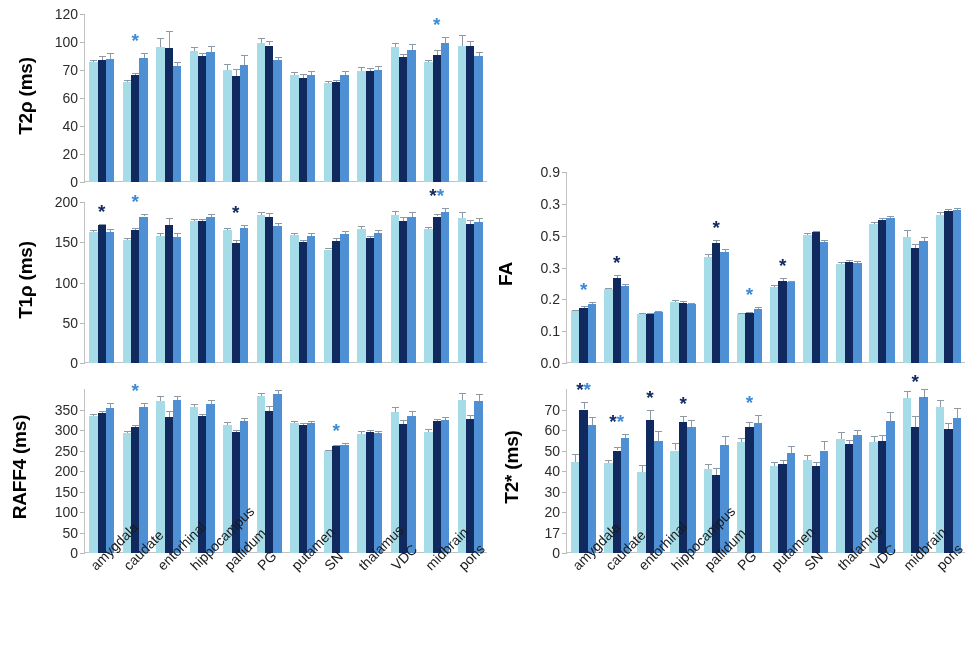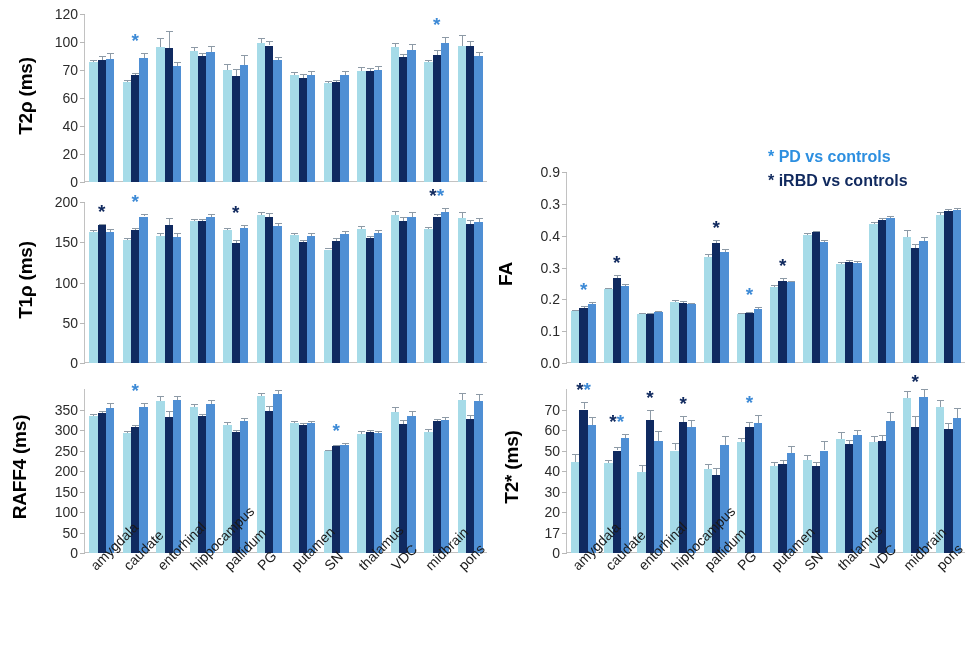--- a/index.html
+++ b/index.html
@@ -751,21 +751,21 @@
         <div class="star" style="left: 215.583px; top: 103.323px;"><span style="color: rgb(16, 41, 94);">*</span></div>
       </div>
       <div class="ticklabel" style="top: 201px; right: 410px;">0.0</div>
       <div class="tickmark" style="top: 201px; left: 66px;"></div>
       <div class="ticklabel" style="top: 169.167px; right: 410px;">0.1</div>
       <div class="tickmark" style="top: 169.167px; left: 66px;"></div>
       <div class="ticklabel" style="top: 137.333px; right: 410px;">0.2</div>
       <div class="tickmark" style="top: 137.333px; left: 66px;"></div>
       <div class="ticklabel" style="top: 105.5px; right: 410px;">0.3</div>
       <div class="tickmark" style="top: 105.5px; left: 66px;"></div>
-      <div class="ticklabel" style="top: 73.6667px; right: 410px;">0.4</div>
+      <div class="ticklabel" style="top: 73.6667px; right: 410px;">0.5</div>
       <div class="tickmark" style="top: 73.6667px; left: 66px;"></div>
       <div class="ticklabel" style="top: 41.8333px; right: 410px;">0.3</div>
       <div class="tickmark" style="top: 41.8333px; left: 66px;"></div>
       <div class="ticklabel" style="top: 10px; right: 410px;">0.9</div>
       <div class="tickmark" style="top: 10px; left: 66px;"></div>
     </div>
 
   <div class="panel" id="panel-t2star" style="left:496px; top:379px; width:474px; height:178px;">
       <div class="panel-axis-title" style="font-size: 19px; left: 16px; top: 88px; transform: translate(-50%, -50%) rotate(-90deg);">T2* (ms)</div>
       <div class="plotarea" style="left: 70px; top: 10px; width: 398px; height: 164px;">
@@ -951,18 +951,14 @@
       <div class="catlabel" style="left: 238.417px; top: 2px;">PG</div>
       <div class="catlabel" style="left: 271.583px; top: 2px;">putamen</div>
       <div class="catlabel" style="left: 304.75px; top: 2px;">SN</div>
       <div class="catlabel" style="left: 337.917px; top: 2px;">thalamus</div>
       <div class="catlabel" style="left: 371.083px; top: 2px;">VDC</div>
       <div class="catlabel" style="left: 404.25px; top: 2px;">midbrain</div>
       <div class="catlabel" style="left: 437.417px; top: 2px;">pons</div>
     </div>
 
 
-  <div id="notes-box" style="position:absolute; left:768px; top:148px; width:200px; height:48px;">
-      <div class="note" style="top: 0px; left: 0px; color: rgb(45, 143, 224);"><span class="note-star">* </span><span>PD vs controls</span></div>
-      <div class="note" style="top: 24px; left: 0px; color: rgb(16, 41, 94);"><span class="note-star">* </span><span>iRBD vs controls</span></div>
-    </div>
 
 </div>
 
 </body></html>

